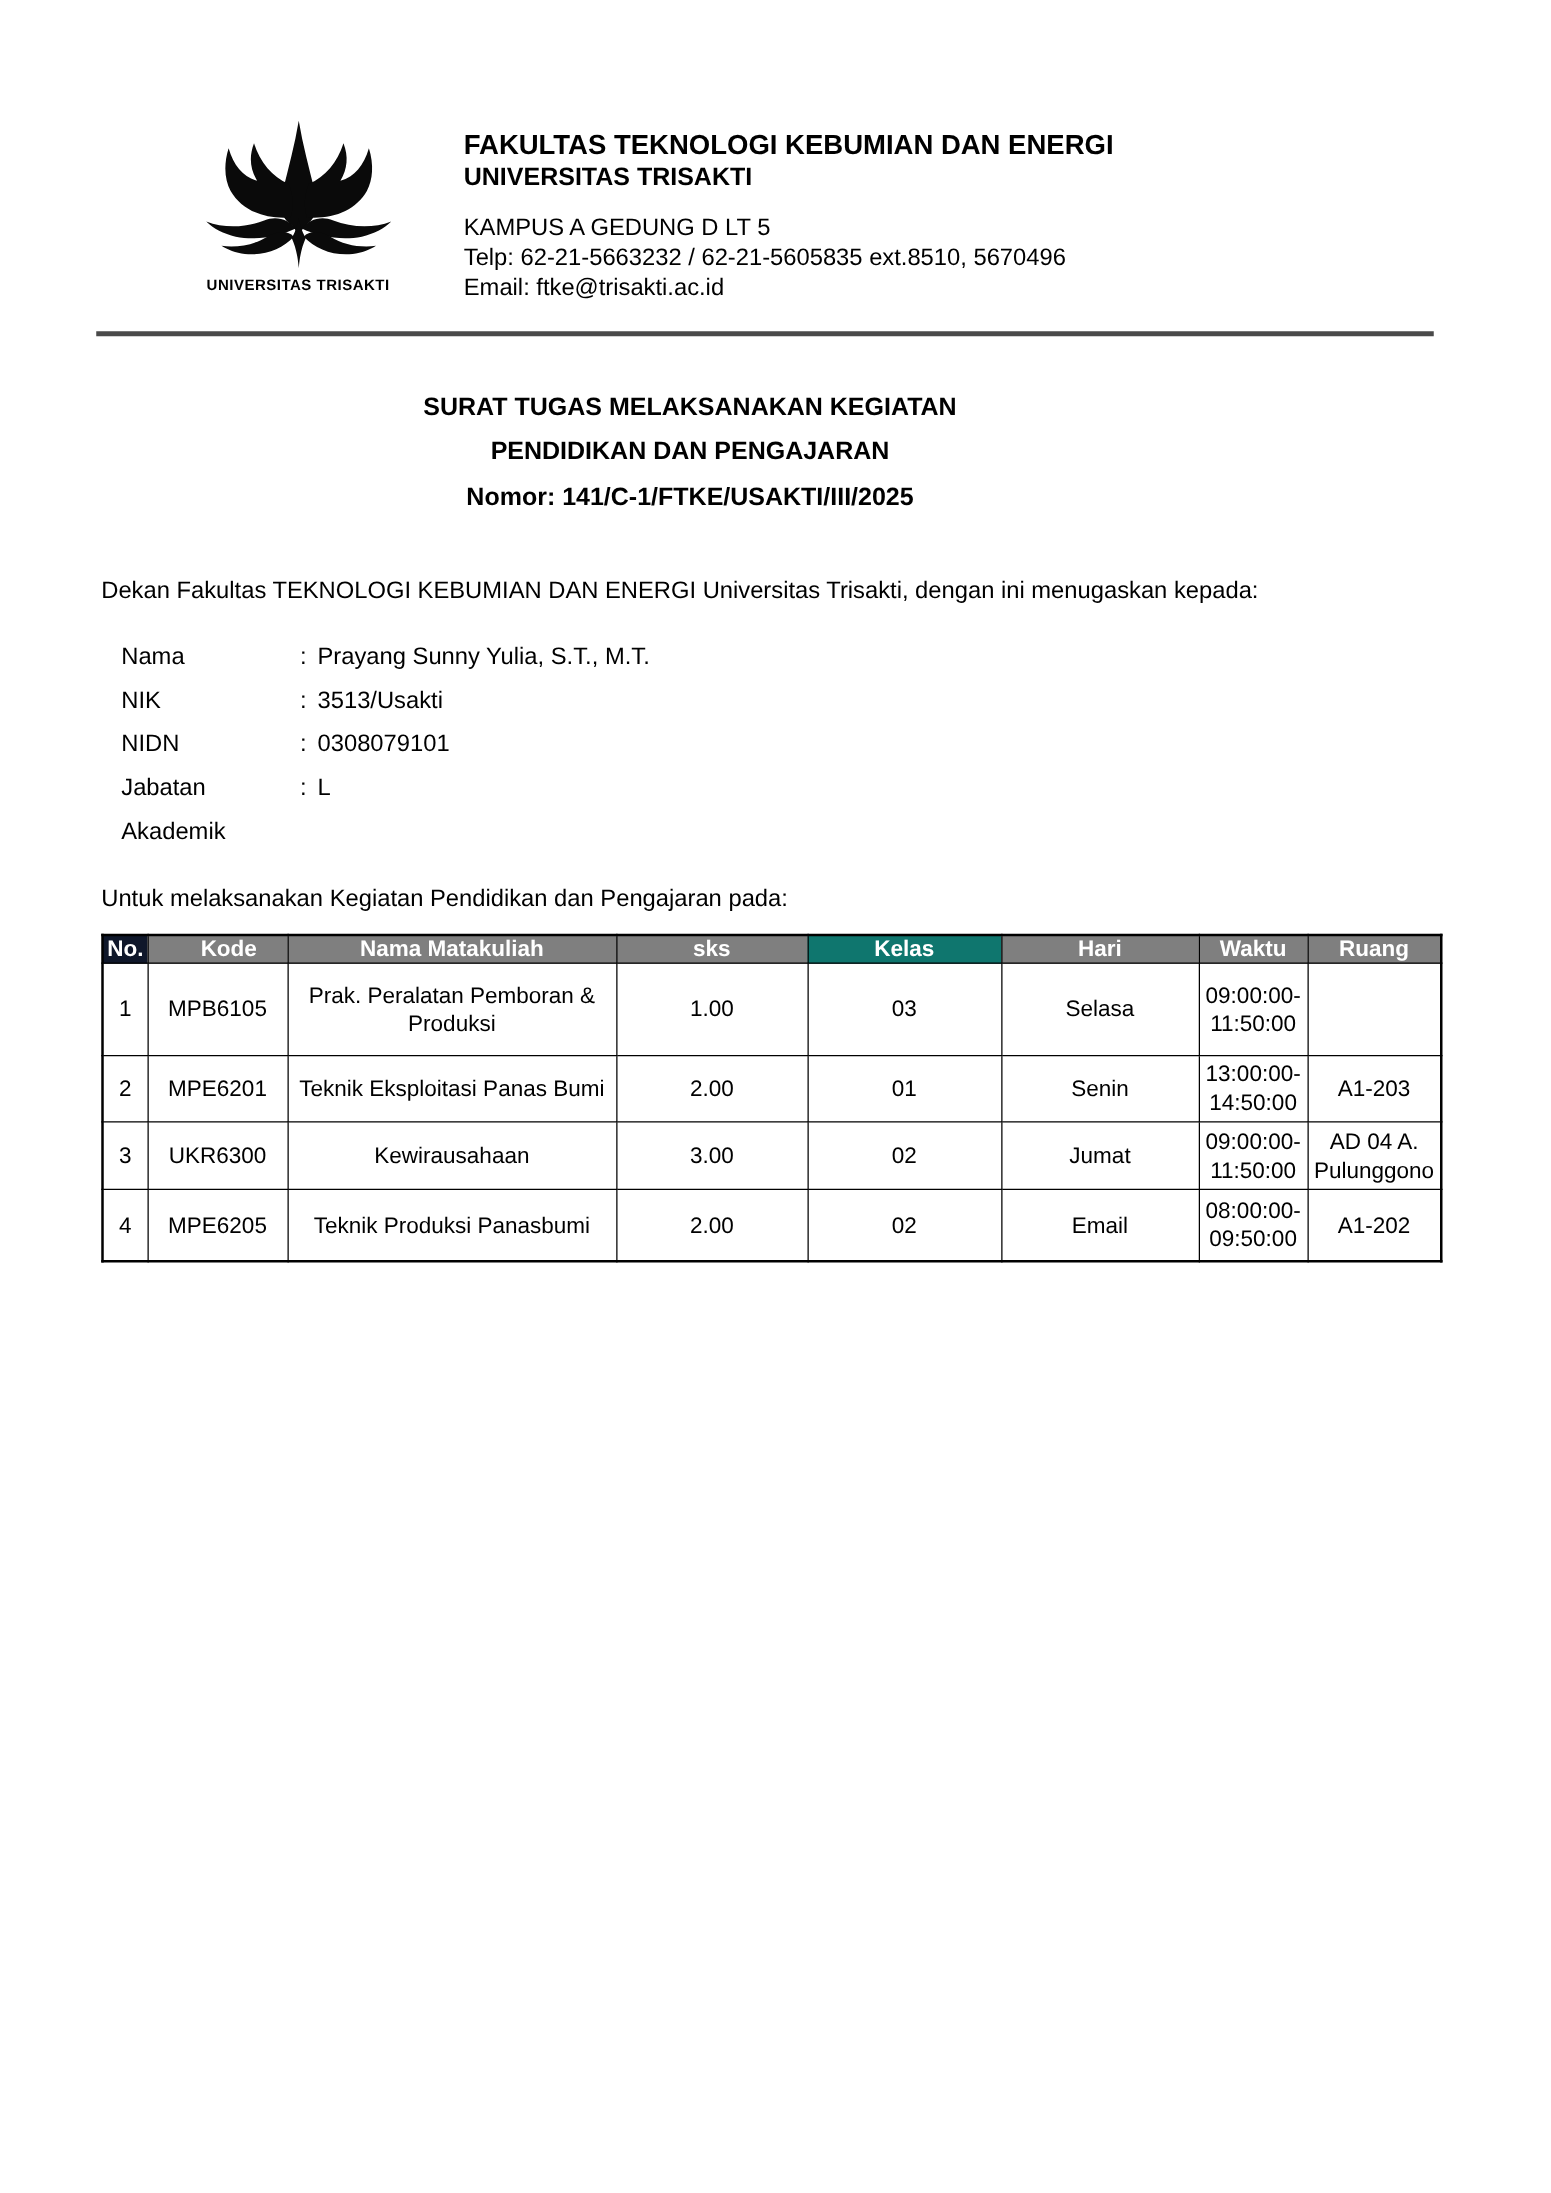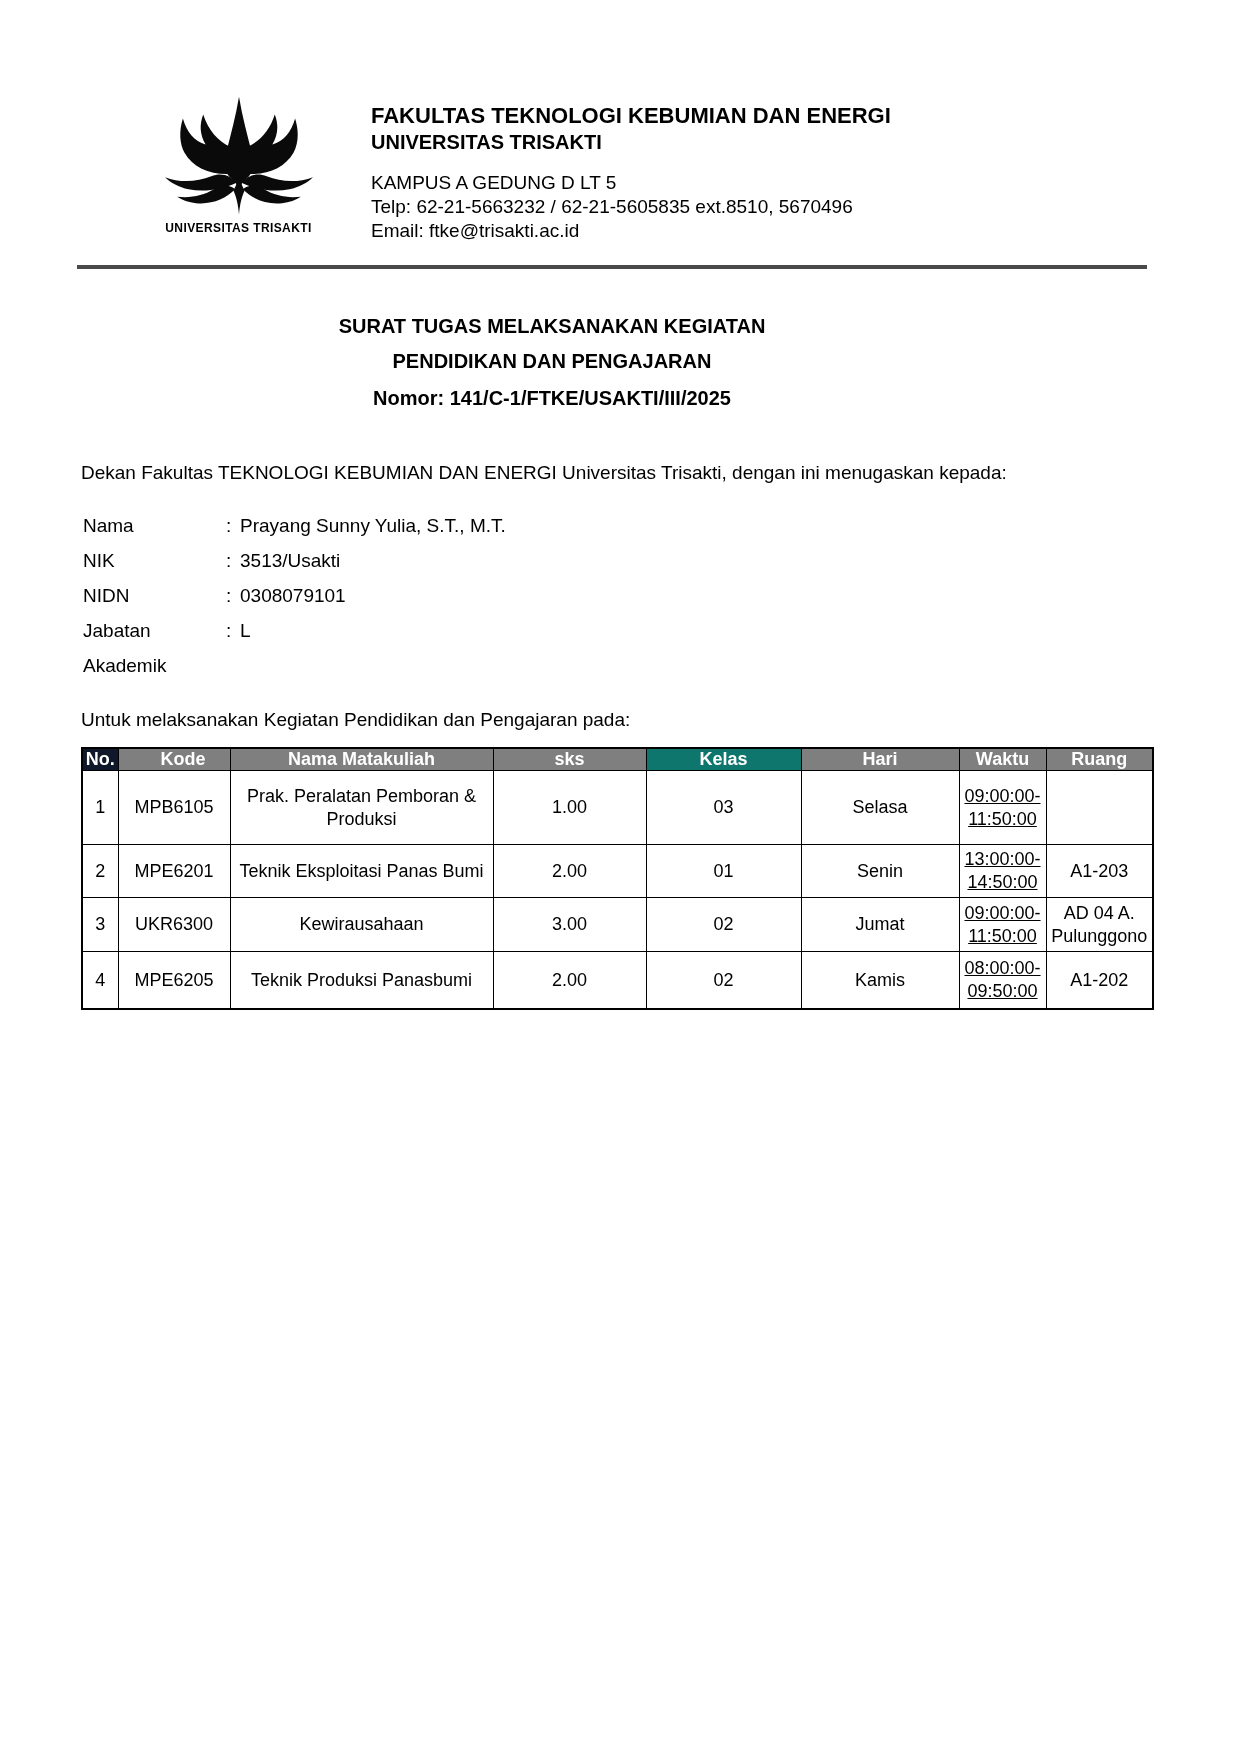--- a/index.html
+++ b/index.html
@@ -17,41 +17,41 @@
   .faculty-name { font-size: 22px; font-weight: bold; line-height: 1.22; }
   .university-name { font-size: 20px; font-weight: bold; line-height: 1.25; }
   .contact-block { margin-top: 16px; font-size: 19px; line-height: 24px; }
   .rule { height: 4px; background: #4a4a4a; margin-top: 22px; margin-left: -4px; width: 1070px; }
   
   .title-block { width: 942px; text-align: center; margin-top: 40px; }
   .title-line { font-size: 20px; font-weight: bold; line-height: 35px; }
   .nomor-line { font-size: 20px; font-weight: bold; margin-top: 8px; }
   
   .intro { font-size: 19px; margin-top: 52px; }
-  .fields { margin-top: 24px; margin-left: 2px; }
+  .fields { margin-top: 24px; margin-left: 16px; }
   .field-row { display: flex; font-size: 19px; line-height: 35px; }
   .field-label { width: 143px; flex: 0 0 auto; }
   .field-colon { width: 14px; flex: 0 0 auto; }
   .assignment { font-size: 19px; margin-top: 26px; }
   .program-heading { font-size: 24px; font-weight: bold; margin-top: 32px; }
   
   table.schedule {
     border-collapse: collapse; table-layout: fixed; width: 1071px;
     margin-top: 16px; font-size: 18px; border: 2px solid #000;
   }
   table.schedule th {
     font-weight: bold; height: 23px; padding: 0 2px;
     border: 1px solid #000; text-align: center; vertical-align: middle;
   }
   table.schedule td {
     border: 1px solid #000; padding: 2px 4px; vertical-align: middle;
     text-align: center; line-height: 23px;
   }
   td.cell-nama { text-align: left; }
-  td.cell-waktu { white-space: pre-line; padding: 2px 1px; text-decoration: underline; }
+  td.cell-waktu { white-space: pre-line; padding: 2px 1px; }
   td.cell-ruang { padding: 2px 3px; }
   tr.row-1 { height: 74px; }
   tr.row-2 { height: 53px; }
   tr.row-3 { height: 54px; }
   tr.row-4 { height: 57px; }
 </style>
 </head>
 <body>
 
 <div class="page">
@@ -181,21 +181,21 @@
         <td class="cell-waktu">09:00:00-
 11:50:00</td>
         <td class="cell-ruang">AD 04 A. Pulunggono</td>
       </tr>
       <tr class="row-4">
         <td>4</td>
         <td>MPE6205</td>
         <td class="cell-nama">Teknik Produksi Panasbumi</td>
         <td>2.00</td>
         <td>02</td>
-        <td>Kamis</td>
+        <td>Email</td>
         <td class="cell-waktu">08:00:00-
 09:50:00</td>
         <td class="cell-ruang">A1-202</td>
       </tr>
     </tbody>
   </table>
 
 </div>
 
 </body></html>

